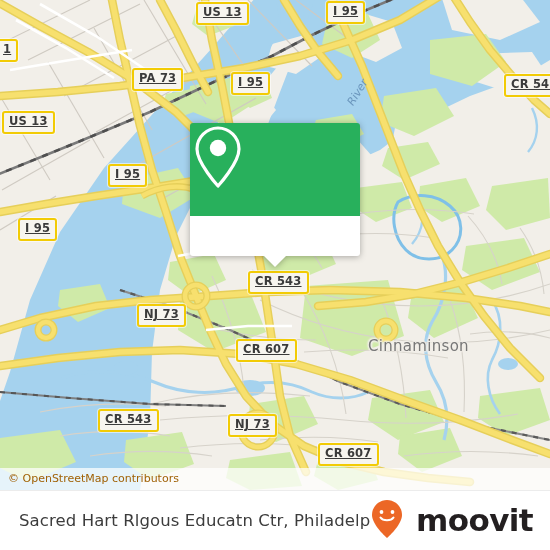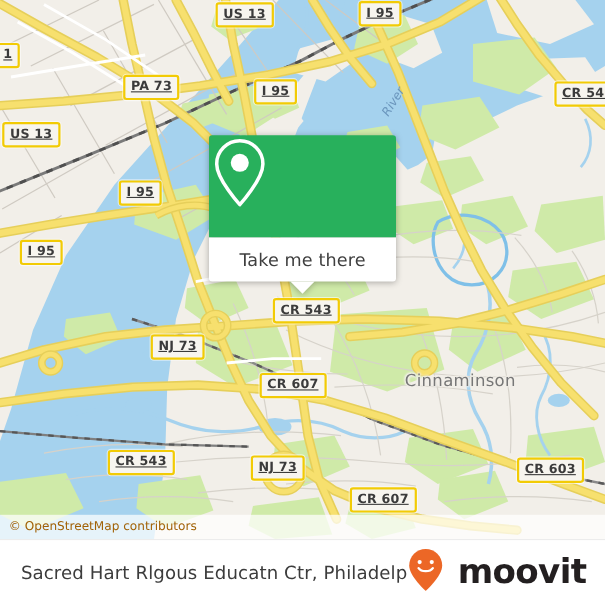--- a/index.html
+++ b/index.html
@@ -366,45 +366,43 @@
       </g>
     </svg>
 
     <div class="water-label" style="left:350px; top:98px;">River</div>
 
     <div class="place-label" style="left:368px; top:337px;text-align:center;">Cinnaminson</div>
 
     <div class="shield" style="left:-4px;  top:39px;">1</div>
     <div class="shield" style="left:196px; top:2px;">US 13</div>
     <div class="shield" style="left:326px; top:1px;">I 95</div>
-    <div class="shield" style="left:112px; top:68px;">PA 73</div>
+    <div class="shield" style="left:132px; top:68px;">PA 73</div>
     <div class="shield" style="left:231px; top:72px;">I 95</div>
     <div class="shield" style="left:504px; top:74px;">CR 543</div>
     <div class="shield" style="left:2px;   top:111px;">US 13</div>
     <div class="shield" style="left:108px; top:164px;">I 95</div>
     <div class="shield" style="left:18px;  top:218px;">I 95</div>
     <div class="shield" style="left:248px; top:271px;">CR 543</div>
     <div class="shield" style="left:137px; top:304px;">NJ 73</div>
     <div class="shield" style="left:236px; top:339px;">CR 607</div>
     <div class="shield" style="left:98px;  top:409px;">CR 543</div>
     <div class="shield" style="left:228px; top:414px;">NJ 73</div>
-    <div class="shield" style="left:470px; top:416px;">CR 603</div>
     <div class="shield" style="left:318px; top:443px;">CR 607</div>
 
     <div id="popup">
       <div id="popup-top">
         <span>
           <svg width="56" height="68" viewBox="0 0 56 68" aria-hidden="true">
             <path d="M28 5 C16.5 5 7 14.4 7 26 C7 40 28 63 28 63 C28 63 49 40 49 26 C49 14.4 39.5 5 28 5 Z" fill="none" stroke="#ffffff" stroke-width="3.2" stroke-linejoin="round"></path>
             <circle cx="28" cy="25" r="8.2" fill="#ffffff"></circle>
           </svg>
         </span>
       </div>
       <div id="popup-bottom">
-        <span id="popup-label">Take me there</span>
         <span id="popup-tail"></span>
       </div>
     </div>
 
     <div id="attribution">© OpenStreetMap contributors</div>
   </div>
 
   <div id="footer">
     <div id="footer-title">Sacred Hart Rlgous Educatn Ctr, Philadelphia</div>
     <div id="brand">

